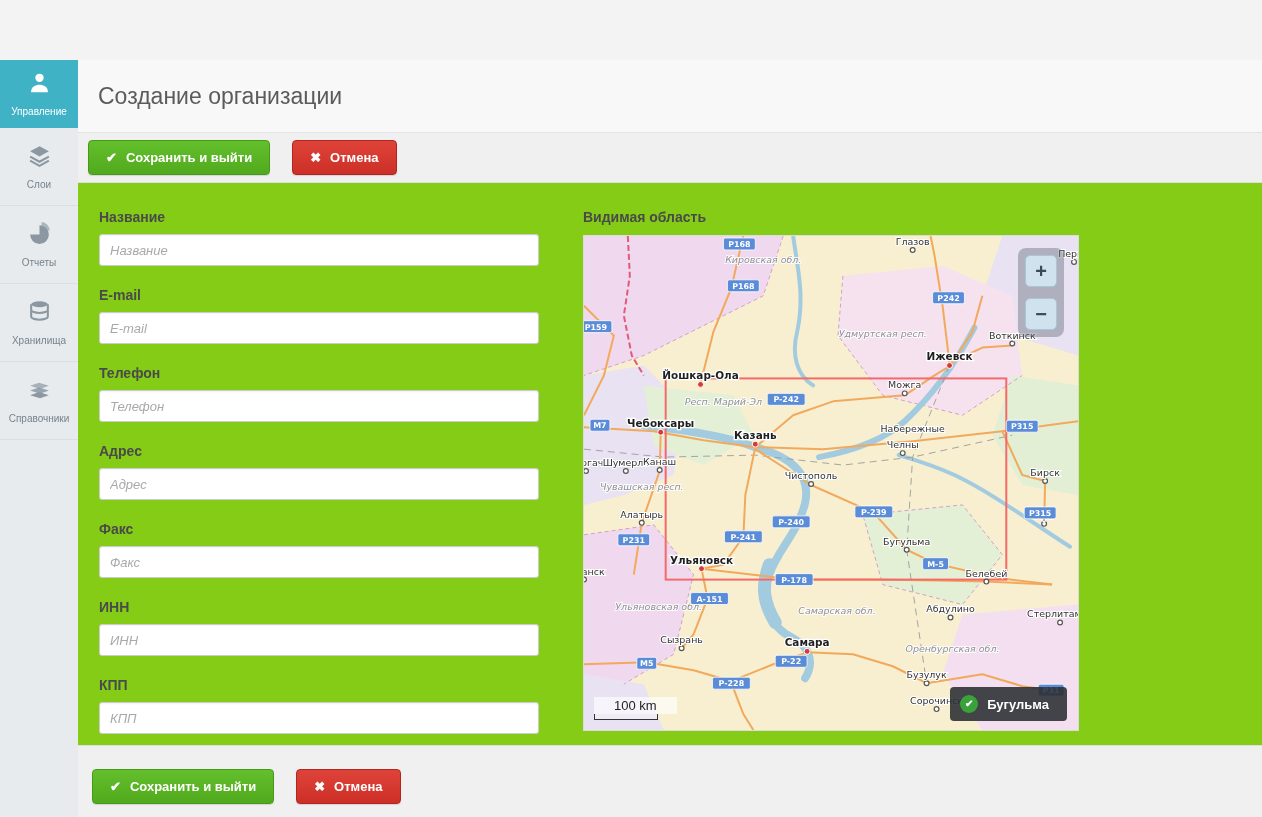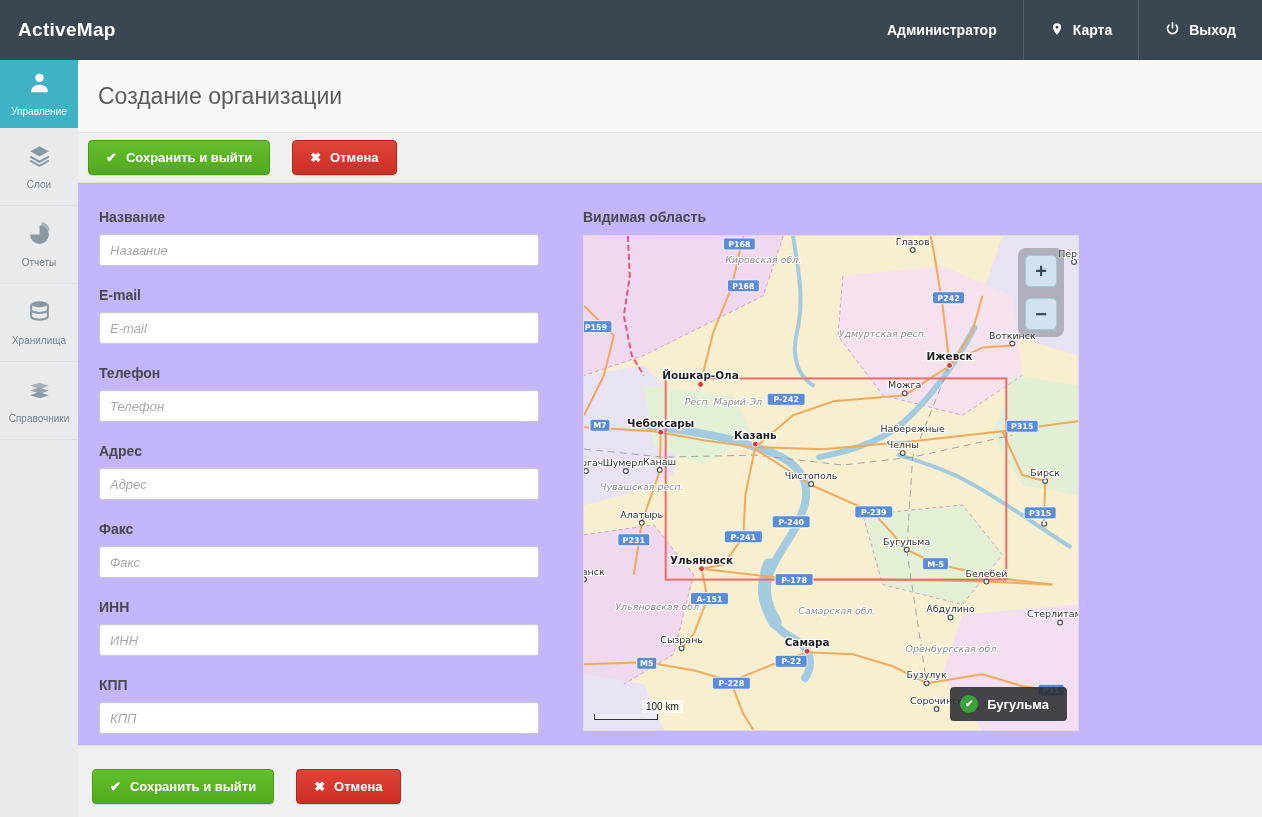--- a/index.html
+++ b/index.html
@@ -20,21 +20,21 @@
   .side-item svg { width:25px; height:25px; color:#8b98a2; }
   .side-item .side-label { font-size:10px; }
   .side-item.active { background:#3fb2c6; color:#fff; border-bottom-color:#3fb2c6; height:68px;text-align:right; }
   .side-item.active svg { color:#fff; }
 
   
   .main { position:absolute; left:78px; top:60px; width:1184px; height:757px; display:flex; flex-direction:column; background:#f4f4f4;border-radius:29px; }
   .main-header { height:73px; background:#f8f8f8; border-bottom:1px solid #e3e3e3; display:flex; align-items:center; padding-left:20px; }
   .page-title { font-size:23px; color:#5b5b5b; }
   .toolbar { height:50px; background:#f0f0f0; border-bottom:1px solid #dedede; display:flex; align-items:center; gap:22px; padding-left:10px; }
-  .panel { position:relative; height:562px; background:#c4b5fd; }
+  .panel { position:relative; height:562px; background:#84cc16; }
   .bottombar { flex:1; background:#f0f0f0; border-top:1px solid #dedede; display:flex; align-items:flex-start; gap:22px; padding:23px 0 0 14px; }
 
   
   .btn { display:inline-flex; align-items:center; gap:9px; font-size:13px; font-weight:bold; color:#fff; padding:9px 17px; border-radius:4px; cursor:pointer; border:1px solid transparent; box-shadow:0 1px 1px rgba(0,0,0,0.12); }
   .btn .btn-icon { font-size:13px; line-height:1; }
   .btn-green { background:linear-gradient(#64bf2c, #50aa1d); border-color:#469a18; }
   .btn-red { background:linear-gradient(#de4339, #cd2f26); border-color:#b1271f; }
 
   
   .form-col { position:absolute; left:21px; top:26px; width:440px; }
@@ -56,56 +56,31 @@
   .dot-capital { fill:#d63b3b; stroke:#fff; stroke-width:1; }
   .dot-town { fill:#fff; stroke:#555; stroke-width:1.2; }
   .badge-rect { fill:#5b8cd8; stroke:#ffffff; stroke-width:0.8; }
   .badge-text { font-size:8px; font-weight:bold; fill:#fff; text-anchor:middle; }
   #selection-rect { fill:none; stroke:#f46a6a; stroke-width:2; }
 
   .zoom-box { position:absolute; top:12px; right:14px; width:46px; padding:7px 0; background:rgba(90,100,110,0.40); border-radius:8px; display:flex; flex-direction:column; align-items:center; gap:11px; }
   .zoom-btn { width:32px; height:32px; background:#cfe2ee; border:1px solid #a9c6d8; border-radius:5px; font-size:20px; font-weight:bold; color:#3c4a55; line-height:30px; text-align:center; cursor:pointer; }
 
   .scale { position:absolute; left:10px; bottom:10px; }
-  .scale-text { display:inline-block; font-size:10px; color:#222; background:rgba(255,255,255,0.65); padding:1px 4px;margin-left:48px; }
+  .scale-text { display:inline-block; font-size:13px; color:#222; background:rgba(255,255,255,0.65); padding:1px 20px; }
   .scale-bar { width:64px; height:6px; border:1px solid #333; border-top:none; background:rgba(255,255,255,0.35); }
 
   .apply-btn { position:absolute; right:11px; bottom:9px; display:flex; align-items:center; gap:9px; background:rgba(42,46,50,0.88); color:#fff; font-size:13px; font-weight:bold; padding:8px 18px 8px 10px; border-radius:4px; cursor:pointer; }
   .apply-icon { width:18px; height:18px; border-radius:50%; background:#3aa23a; color:#fff; font-size:10px; line-height:18px; text-align:center; }
 </style>
 </head>
 <body>
 
 <div class="screen">
 
-  <div class="topbar">
-    <div class="brand">ActiveMap</div>
-    <div class="topbar-right">
-      <div class="topbar-item">
-        <span>Администратор</span>
-      </div>
-      <div class="topbar-item">
-        <span>
-          <svg viewBox="0 0 24 24" width="14" height="16">
-              <path d="M12 2a7 7 0 0 0-7 7c0 5 7 13 7 13s7-8 7-13a7 7 0 0 0-7-7zm0 9.5A2.5 2.5 0 1 1 12 6.5a2.5 2.5 0 0 1 0 5z" fill="currentColor"></path>
-            </svg>
-        </span>
-        <span>Карта</span>
-      </div>
-      <div class="topbar-item">
-        <span>
-          <svg viewBox="0 0 24 24" width="15" height="15">
-              <path d="M12 3v8" stroke="currentColor" stroke-width="2.6" stroke-linecap="round" fill="none"></path>
-              <path d="M6.3 6.5a8 8 0 1 0 11.4 0" fill="none" stroke="currentColor" stroke-width="2.6" stroke-linecap="round"></path>
-            </svg>
-        </span>
-        <span>Выход</span>
-      </div>
-    </div>
-  </div>
 
   <div class="sidebar">
     <div class="side-item active">
       <span>
         <svg viewBox="0 0 24 24">
             <circle cx="12" cy="7.5" r="4" fill="currentColor"></circle>
             <path d="M4 20.5c0-4.2 4-6.3 8-6.3s8 2.1 8 6.3v.8H4z" fill="currentColor"></path>
           </svg>
       </span>
       <span class="side-label">Управление</span>

